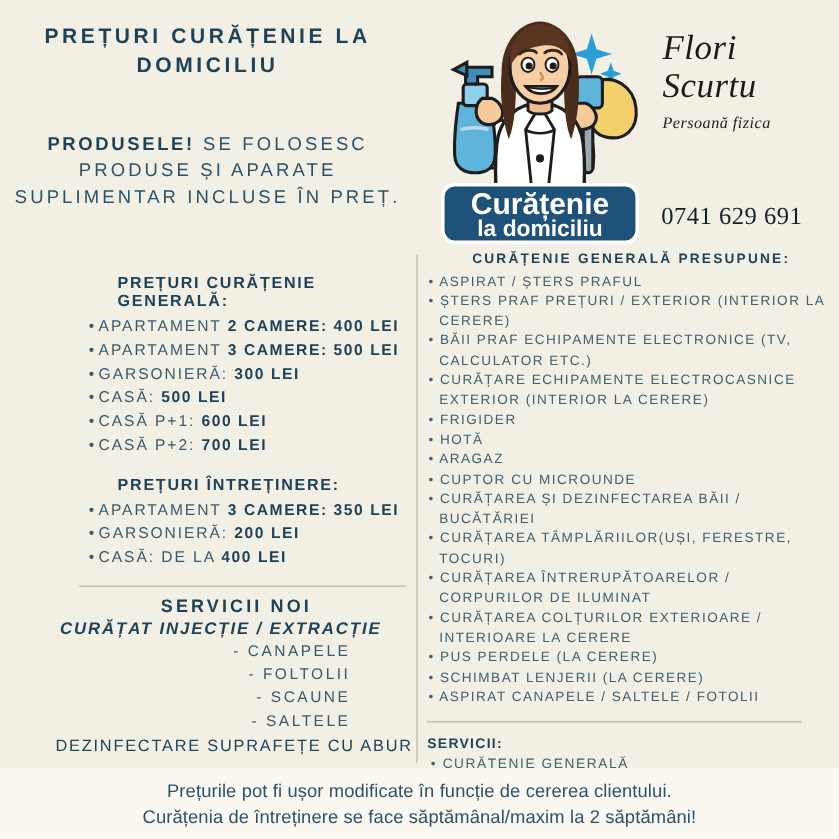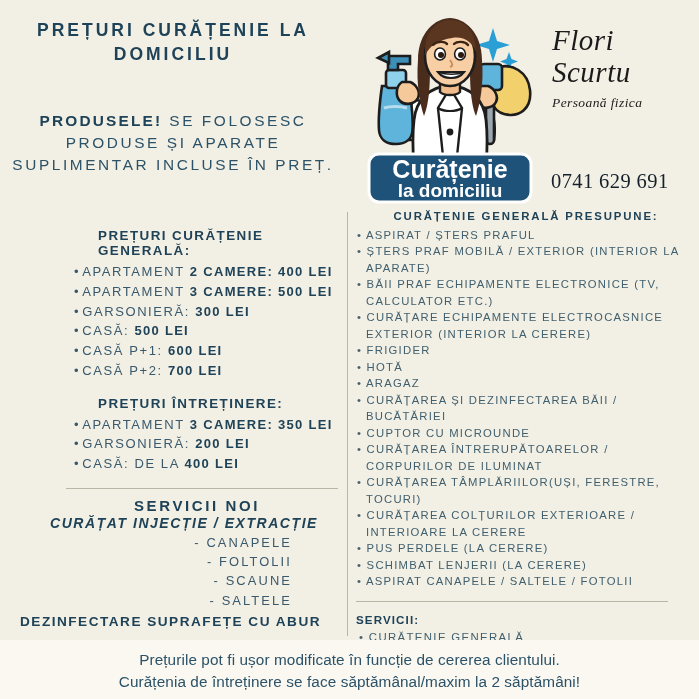--- a/index.html
+++ b/index.html
@@ -107,21 +107,21 @@
   }
   .c-head2{
     text-align:center;font-size:14px;font-weight:bold;letter-spacing:1.55px;
     color:#1e4257;margin:0 0 2px 0;padding-left:8px;font-style:italic;
   }
   .dash-list{list-style:none;margin:0 0 0 0;padding:0;text-align:right;padding-right:52px;}
   .dash-list li{
     font-size:12.9px;letter-spacing:2.1px;color:#39596d;line-height:1.5;
   }
   .c-head3{
-    text-align:left;font-size:13.6px;font-weight:bold;letter-spacing:1.5px;
+    text-align:right;font-size:13.6px;font-weight:normal;letter-spacing:1.5px;
     color:#1e4257;margin:4px 0 0 0;padding-left:4px;
   }
   .bullets2{list-style:none;margin:13px 0 0 0;padding:0;}
   .bullets2 li{
     font-size:12.9px;letter-spacing:1.9px;color:#39596d;line-height:1.5;
     text-indent:-10px;padding-left:10px;margin-left:26px;margin-bottom:2px;
   }
 
   
   .r-title{
@@ -279,30 +279,30 @@
       <li>•&nbsp; <span>CANAPELE, FOTOLII, SALTELE</span></li>
       <li>•&nbsp; <span>CURĂȚENIE BALCON – SERVICIU SUPLIMENTAR, CONTRA COST</span></li>
     </ul>
 
   </div>
 
   <div class="col-right">
     <div class="r-title">CURĂȚENIE GENERALĂ PRESUPUNE:</div>
     <ul class="r-list">
       <li>ASPIRAT / ȘTERS PRAFUL</li>
-      <li>ȘTERS PRAF MOBILĂ / EXTERIOR (INTERIOR LA APARATE)</li>
+      <li>ȘTERS PRAF PREȚURI / EXTERIOR (INTERIOR LA CERERE)</li>
       <li>BĂII PRAF ECHIPAMENTE ELECTRONICE (TV, CALCULATOR ETC.)</li>
       <li>CURĂȚARE ECHIPAMENTE ELECTROCASNICE EXTERIOR (INTERIOR LA CERERE)</li>
       <li>FRIGIDER</li>
       <li>HOTĂ</li>
       <li>ARAGAZ</li>
+      <li>CUPTOR CU MICROUNDE</li>
       <li>CURĂȚAREA ȘI DEZINFECTAREA BĂII / BUCĂTĂRIEI</li>
-      <li>CUPTOR CU MICROUNDE</li>
+      <li>CURĂȚAREA TÂMPLĂRIILOR(UȘI, FERESTRE, TOCURI)</li>
       <li>CURĂȚAREA ÎNTRERUPĂTOARELOR / CORPURILOR DE ILUMINAT</li>
-      <li>CURĂȚAREA TÂMPLĂRIILOR(UȘI, FERESTRE, TOCURI)</li>
       <li>CURĂȚAREA COLȚURILOR EXTERIOARE / INTERIOARE LA CERERE</li>
       <li>PUS PERDELE (LA CERERE)</li>
       <li>SCHIMBAT LENJERII (LA CERERE)</li>
       <li>ASPIRAT CANAPELE / SALTELE / FOTOLII</li>
     </ul>
 
     <div class="r-hdivider"></div>
 
     <div class="r-sub">SERVICII:</div>
     <ul class="r-list2">

